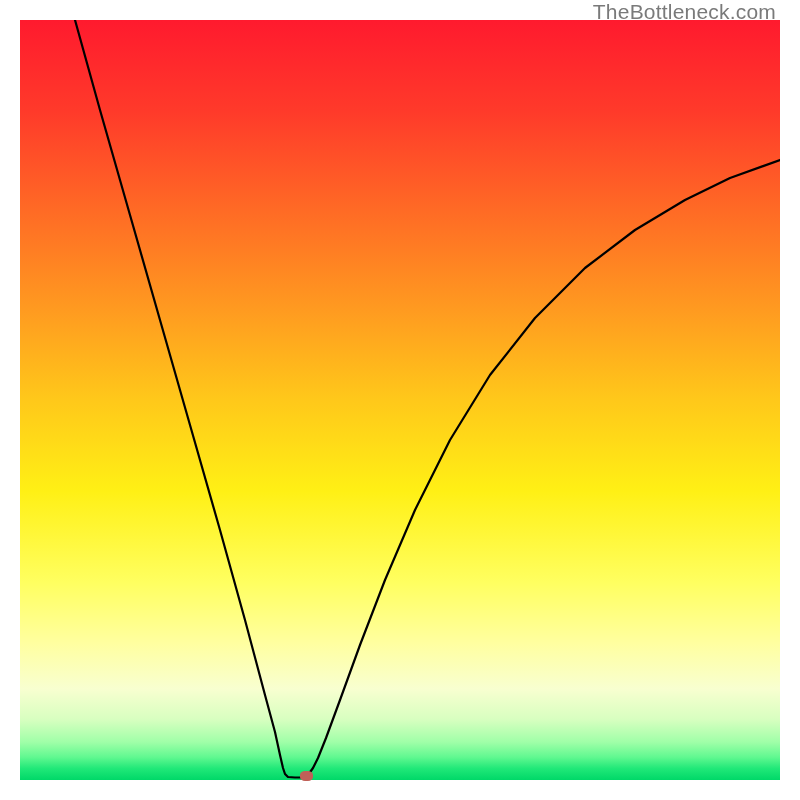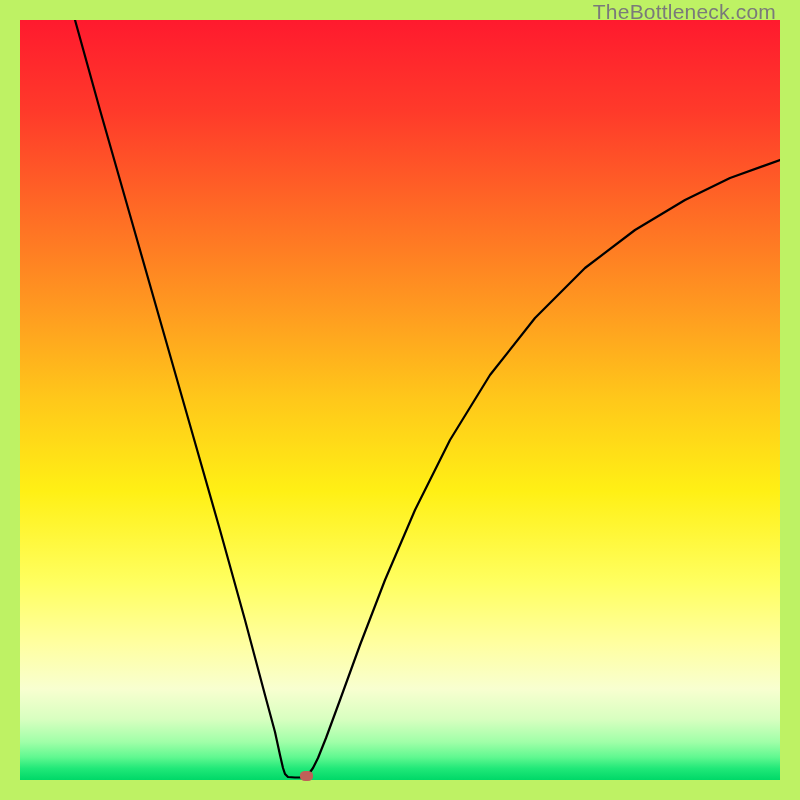--- a/index.html
+++ b/index.html
@@ -1,21 +1,21 @@
 <!DOCTYPE html>
 <html><head>
 <meta charset="utf-8">
 <style>
   * { margin: 0; padding: 0; box-sizing: border-box; }
   html, body { width: 800px; height: 800px; overflow: hidden; background: #000; }
   .frame {
     position: relative;
     width: 800px;
     height: 800px;
-    background: #bef264;
+    background: #ffffff;
   }
   .plot-area {
     position: absolute;
     left: 20px;
     top: 20px;
     width: 760px;
     height: 760px;
     background: linear-gradient(to bottom,
       #ff1a2e 0%,
       #ff3a2a 12%,

